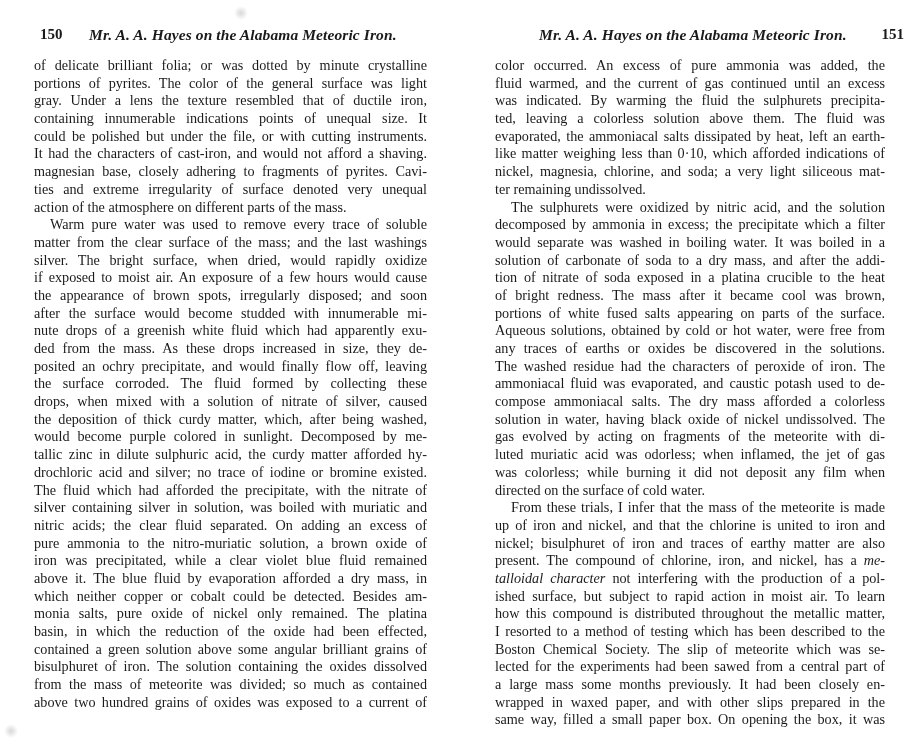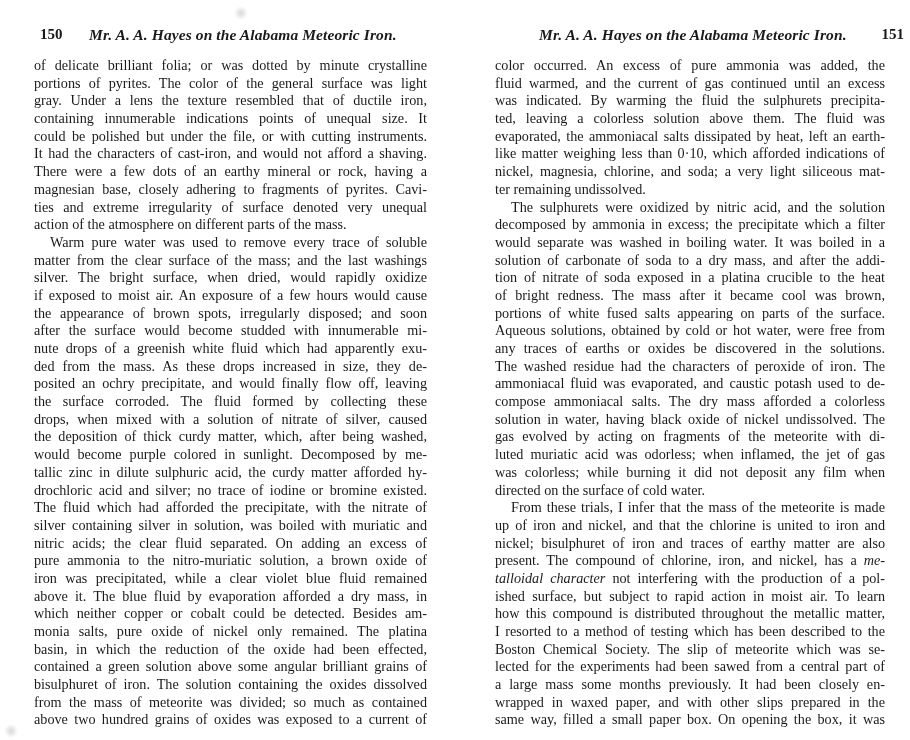--- a/index.html
+++ b/index.html
@@ -43,21 +43,20 @@
     <span class="num">150</span>
     <span class="title">Mr. A. A. Hayes on the Alabama Meteoric Iron.</span>
   </div>
   <div class="body" id="left-body">
       <span class="line">of delicate brilliant folia; or was dotted by minute crystalline</span>
       <span class="line">portions of pyrites. The color of the general surface was light</span>
       <span class="line">gray. Under a lens the texture resembled that of ductile iron,</span>
       <span class="line">containing innumerable indications points of unequal size. It</span>
       <span class="line">could be polished but under the file, or with cutting instruments.</span>
       <span class="line">It had the characters of cast-iron, and would not afford a shaving.</span>
-      <span class="line">There were a few dots of an earthy mineral or rock, having a</span>
       <span class="line">magnesian base, closely adhering to fragments of pyrites. Cavi-</span>
       <span class="line">ties and extreme irregularity of surface denoted very unequal</span>
       <span class="line last">action of the atmosphere on different parts of the mass.</span>
       <span class="line indent">Warm pure water was used to remove every trace of soluble</span>
       <span class="line">matter from the clear surface of the mass; and the last washings</span>
       <span class="line">silver. The bright surface, when dried, would rapidly oxidize</span>
       <span class="line">if exposed to moist air. An exposure of a few hours would cause</span>
       <span class="line">the appearance of brown spots, irregularly disposed; and soon</span>
       <span class="line">after the surface would become studded with innumerable mi-</span>
       <span class="line">nute drops of a greenish white fluid which had apparently exu-</span>

